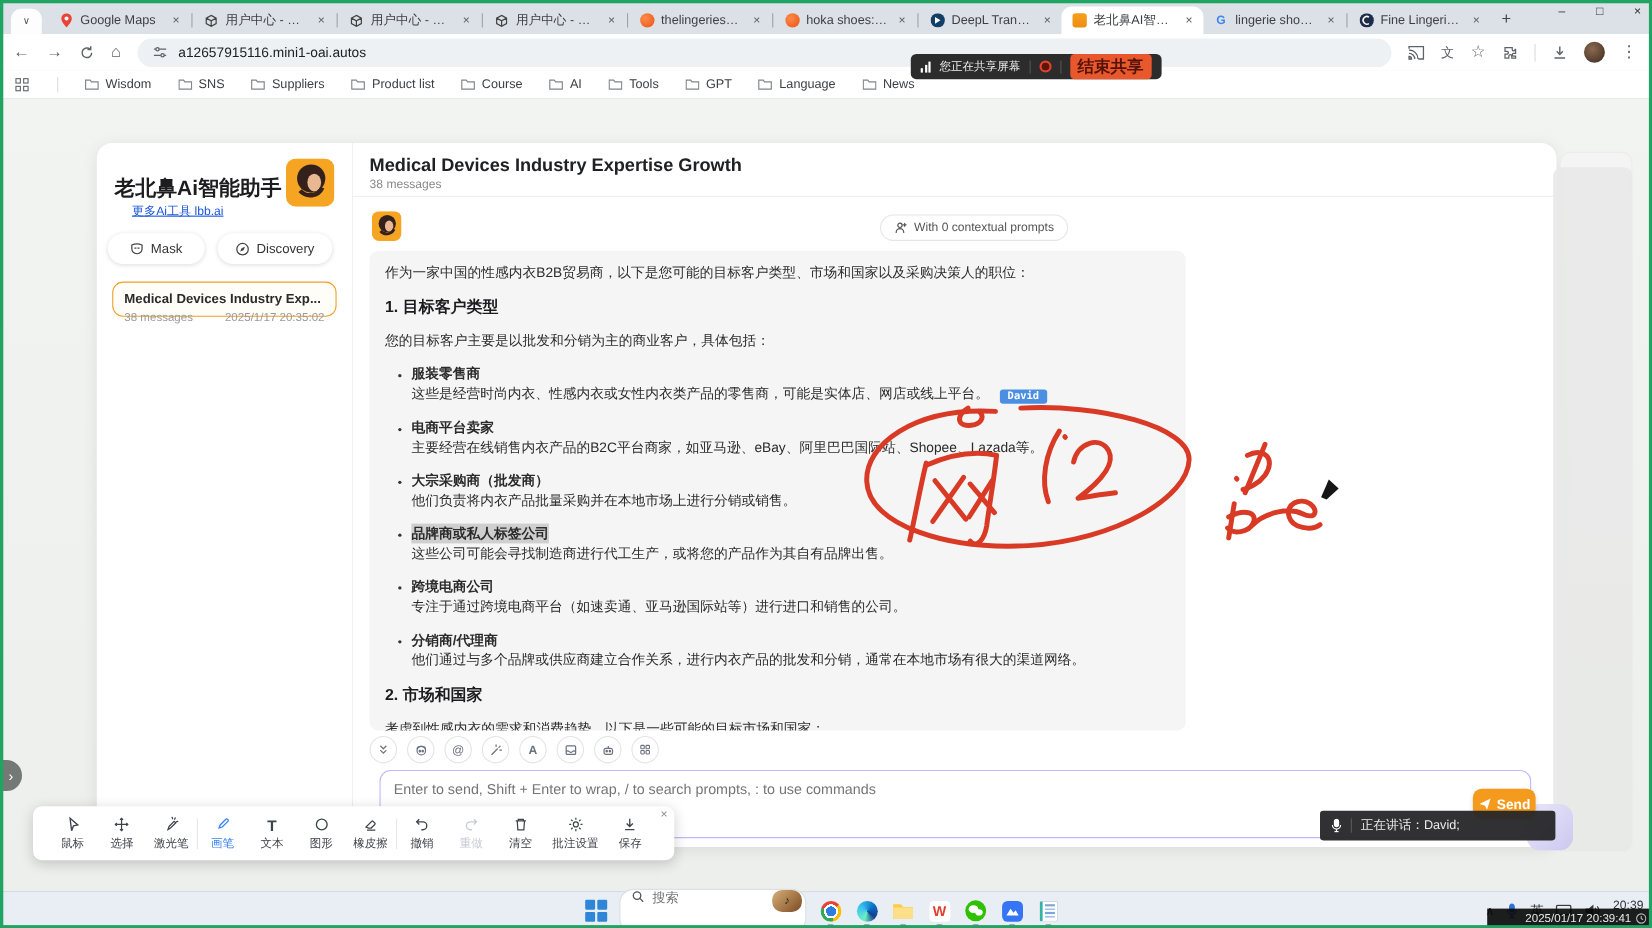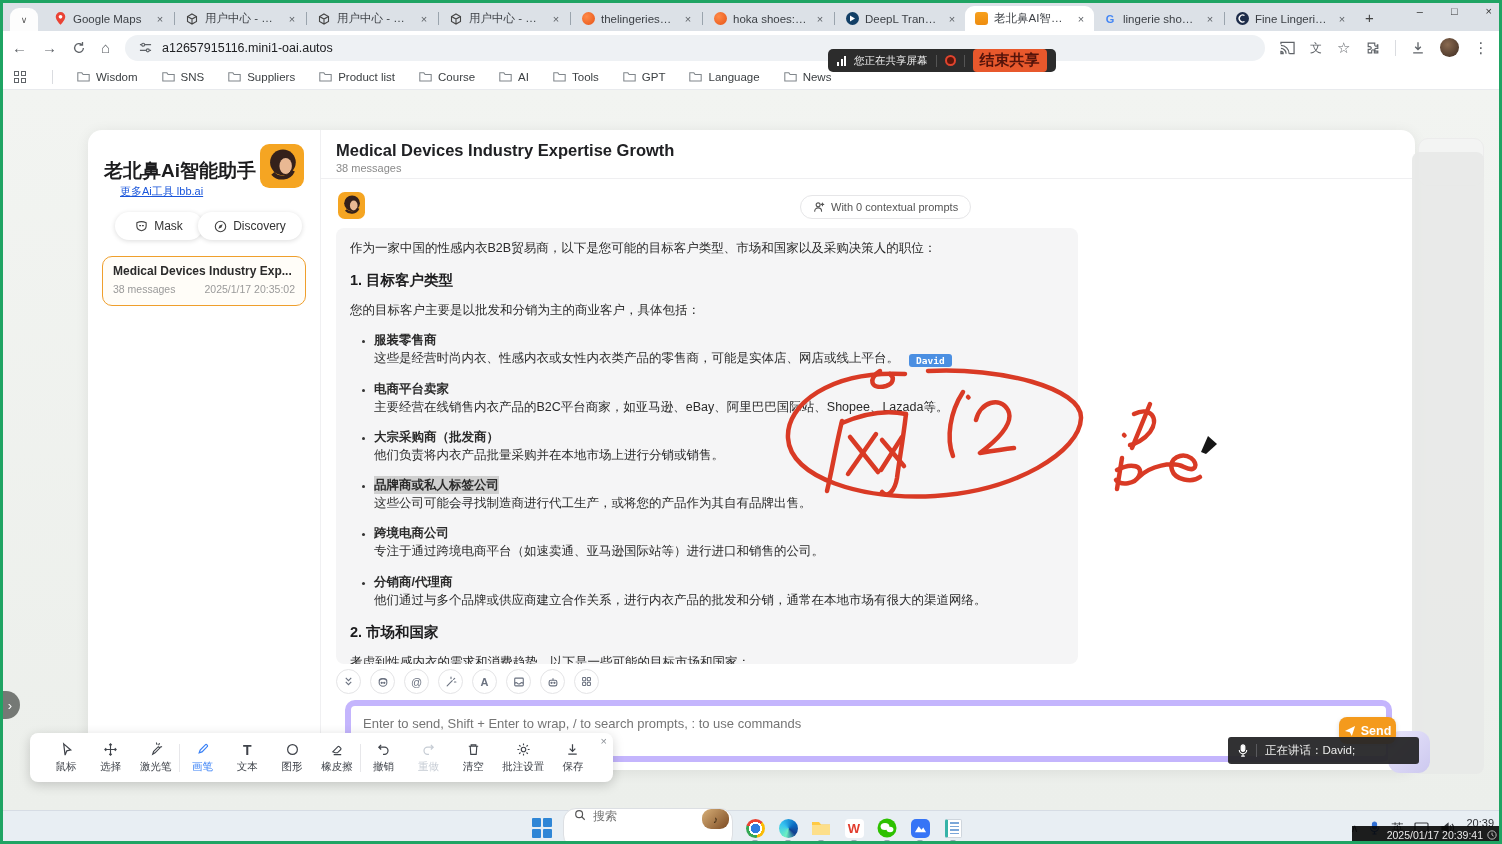--- a/index.html
+++ b/index.html
@@ -39,56 +39,56 @@
 .appsgrid i{width:5px;height:5px;border:1.4px solid #5f6368;}
 .bmsep{width:1px;height:14px;background:#dadce0;}
 
 #page{position:absolute;left:0;top:90px;width:100%;height:720px;background:linear-gradient(180deg,#f2f4f1,#ecefeb);}
 #card{position:absolute;left:88px;top:130px;width:1327px;height:640px;background:#fff;border-radius:14px;box-shadow:0 2px 14px rgba(0,0,0,.08);}
 #sbdiv{position:absolute;left:232px;top:0;width:1px;height:100%;background:#f0f0f2;}
 #sb-title{position:absolute;left:16px;top:28px;font-size:19px;font-weight:bold;color:#1d1d1f;}
 #sb-link{position:absolute;left:32px;top:54px;font-size:11px;color:#1a56db;text-decoration:underline;}
 #sb-avatar{position:absolute;left:172px;top:14px;width:44px;height:44px;}
 .sbtn{position:absolute;top:82px;height:28px;background:#fff;border-radius:14px;box-shadow:0 1px 5px rgba(0,0,0,.14);display:flex;align-items:center;justify-content:center;gap:6px;font-size:12px;color:#333;}
-#chatitem{position:absolute;left:14px;top:126px;width:204px;height:50px;border:1.5px solid #ef9f2c;border-radius:10px;padding:7px 10px;background:#fffdf8;}
+#chatitem{position:absolute;left:14px;top:126px;width:204px;height:32px;border:1.5px solid #ef9f2c;border-radius:10px;padding:7px 10px;background:#fffdf8;}
 #chatitem .t{font-size:12px;font-weight:bold;color:#2b2b2b;white-space:nowrap;overflow:hidden;}
 #chatitem .r{display:flex;justify-content:space-between;margin-top:5px;font-size:10.5px;color:#9a9a9a;}
 #mh-title{position:absolute;left:248px;top:11px;font-size:16.5px;font-weight:bold;color:#202124;}
 #mh-sub{position:absolute;left:248px;top:32px;font-size:11px;color:#8a8a8a;}
 #mh-div{position:absolute;left:232px;top:48px;width:1095px;height:1px;background:#efeff1;}
 #msg-avatar{position:absolute;left:250px;top:62px;width:27px;height:27px;}
 #ctxpill{position:absolute;left:712px;top:65px;height:24px;border:1px solid #e6e6e8;border-radius:12px;display:flex;align-items:center;gap:6px;padding:0 12px;font-size:11px;color:#555;background:#fff;}
 #bubble{position:absolute;left:248px;top:98px;width:742px;height:436px;background:#f5f5f6;border-radius:8px;padding:11px 14px;font-size:12.5px;line-height:1.45;color:#2b2b2b;overflow:hidden;}
 #bubble h3{font-size:14.5px;margin:13px 0 10px;color:#1c1c1e;}
 #bubble p{margin:0 0 6px;}
 #bubble ul{list-style:disc;padding-left:24px;margin-top:12px;}
 #bubble li{margin-bottom:12px;}
 #bubble li::marker{font-size:9px;color:#333;}
 #bubble .bt{font-weight:bold;}
 #bubble .bt.hl{background:#cfcfcf;}
 .cbtn{width:25px;height:25px;border-radius:50%;border:1px solid #e4e4e6;background:#fff;display:flex;align-items:center;justify-content:center;color:#6b7280;font-size:11px;flex:0 0 auto;}
 #crow{position:absolute;left:248px;top:539px;display:flex;gap:9px;}
-#inputbox{position:absolute;left:257px;top:570px;width:1047px;height:62px;border:6px solid #c4b5fd;border-radius:10px;background:#fff;padding:8px 12px;}
+#inputbox{position:absolute;left:257px;top:570px;width:1047px;height:62px;border:1px solid #c4b5fd;border-radius:10px;background:#fff;padding:8px 12px;}
 #inputbox input{width:100%;border:0;outline:0;font-size:13px;color:#444;font-family:inherit;background:transparent;}
 #sendbtn{position:absolute;left:1339px;top:717px;width:57px;height:27px;background:#f49a1c;border-radius:8px;display:flex;align-items:center;justify-content:center;gap:5px;color:#fff;font-size:12.5px;font-weight:bold;z-index:45;box-shadow:0 2px 5px rgba(0,0,0,.15);}
 #purplewidget{position:absolute;left:1388px;top:731px;width:42px;height:42px;border-radius:12px;background:linear-gradient(135deg,#e9e6fb,#ccc8ef);z-index:44;}
 #graystrip{position:absolute;left:1412px;top:152px;width:72px;height:622px;background:#e8e9e8;border-radius:8px;opacity:.95;z-index:30;}
 #graynotch{position:absolute;left:1418px;top:138px;width:66px;height:48px;background:#f3f4f3;border:1px solid #ececec;border-radius:10px;z-index:29;}
 #edgehandle{position:absolute;left:0;top:691px;width:20px;height:28px;background:rgba(106,111,106,.92);border-radius:0 14px 14px 0;display:flex;align-items:center;justify-content:center;color:#fff;font-size:13px;z-index:70;}
 
 #inkoverlay{position:absolute;inset:0;z-index:60;pointer-events:none;}
 #davidtag{position:absolute;left:909px;top:354px;background:#4b8fe2;color:#fff;font-family:"DejaVu Sans Mono",monospace;font-size:9.5px;font-weight:bold;padding:1px 7px;border-radius:3px;z-index:62;}
 #anntools{position:absolute;left:30px;top:733px;width:583px;height:49px;background:#fff;border-radius:8px;box-shadow:0 3px 12px rgba(0,0,0,.18);display:flex;align-items:center;justify-content:space-between;padding:0 18px 0 14px;z-index:70;}
 .tool{display:flex;flex-direction:column;align-items:center;gap:2px;font-size:10.5px;color:#3f434a;width:44px;}
 .tool .tic{height:17px;display:flex;align-items:center;justify-content:center;}
 .tool.on{color:#3b82f6;}
 .tool.off{color:#c6ccd4;}
 .tldiv{width:1px;height:28px;background:#e7e7ea;}
 #annclose{position:absolute;top:2px;right:6px;font-size:11px;color:#8a8f96;}
-#speaktip{position:absolute;left:1200px;top:737px;width:191px;height:27px;background:rgba(38,38,40,.95);border-radius:3px;display:flex;align-items:center;gap:8px;padding:0 10px;z-index:75;margin-left:28px;}
+#speaktip{position:absolute;left:1200px;top:737px;width:214px;height:27px;background:rgba(38,38,40,.95);border-radius:3px;display:flex;align-items:center;gap:8px;padding:0 10px;z-index:75;}
 #speaktip .vd{width:1px;height:13px;background:#5a5a5e;}
 #speaktip .txt{color:#ececec;font-size:11.5px;white-space:nowrap;}
 
 #taskbar{position:absolute;left:0;top:810px;width:100%;height:34px;background:rgba(231,237,243,.97);border-top:1px solid #d6dce4;z-index:80;}
 #tbcenter{position:absolute;left:532px;top:0;height:34px;display:flex;align-items:center;gap:11px;}
 .start{display:grid;grid-template-columns:9px 9px;gap:2px;}
 .start i{width:9px;height:9px;background:#2f86d6;border-radius:1px;}
 #tbsearch{width:170px;height:40px;background:#fff;border:1px solid #dcdfe3;border-radius:13px;display:flex;align-items:flex-start;gap:7px;padding:0 3px 0 10px;}
 #tbsearch input{flex:1;border:0;outline:0;font-size:12px;color:#555;background:transparent;min-width:0;font-family:inherit;}
 #piano{width:27px;height:20px;border-radius:9px;background:linear-gradient(135deg,#d8b079,#7c4a21);display:flex;align-items:center;justify-content:center;color:#30200c;font-size:10px;}
@@ -344,21 +344,21 @@
   <div id="sb-title">老北鼻Ai智能助手</div>
   <a id="sb-link">更多Ai工具 lbb.ai</a>
   <div id="sb-avatar">
       <svg viewBox="0 0 24 24" width="44" height="44">
         <rect width="24" height="24" rx="5" fill="#f5a522"></rect>
         <circle cx="12.5" cy="10" r="7" fill="#35211b"></circle>
         <ellipse cx="14" cy="12" rx="3.4" ry="4.4" fill="#e9b893"></ellipse>
         <path d="M7 16c3 3.5 9 3 11-1.5" stroke="#35211b" stroke-width="2.2" fill="none"></path>
       </svg>
     </div>
-  <div class="sbtn" style="left:27px;width:88px;">
+  <div class="sbtn" style="left:10px;width:88px;">
     <span>
         <svg width="13" height="13" viewBox="0 0 14 14" fill="none" stroke="#444" stroke-width="1.2">
           <path d="M2 3q5-2.4 10 0v3.5q0 4-5 5-5-1-5-5z"></path>
           <path d="M4.5 6h2M7.5 6h2" stroke-width="1.4"></path>
         </svg>
       </span>
     <span>Mask</span>
   </div>
   <div class="sbtn" style="left:110px;width:104px;">
     <span>

